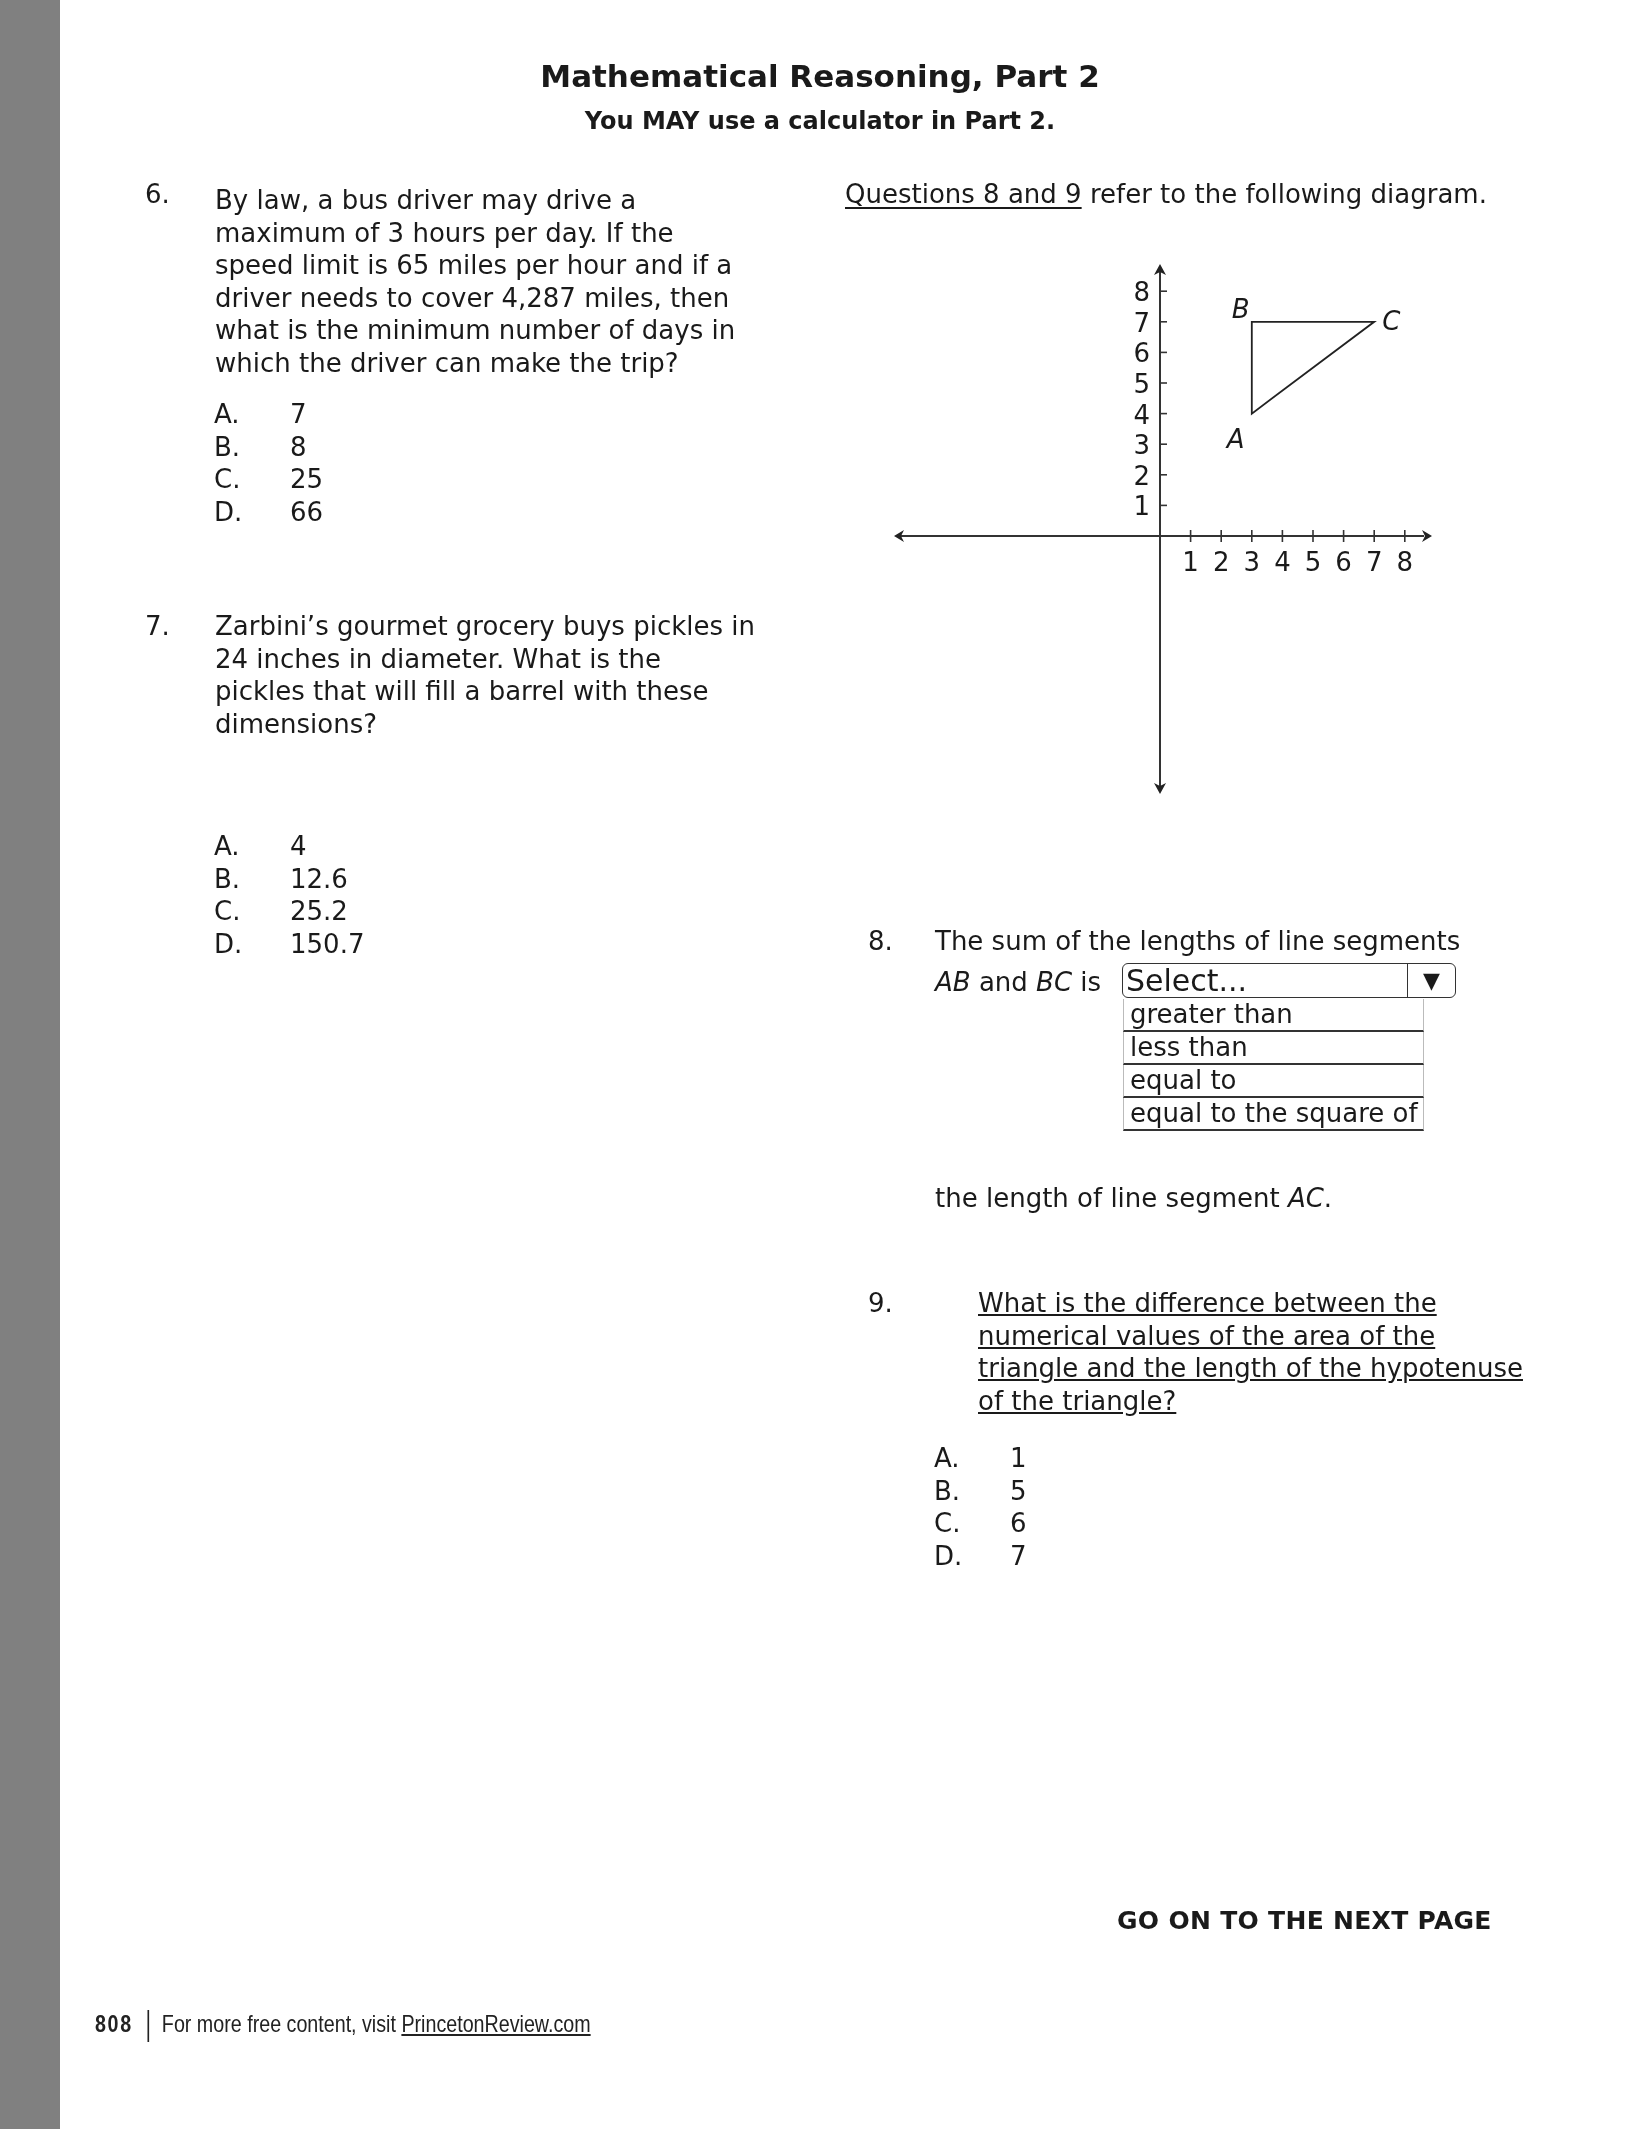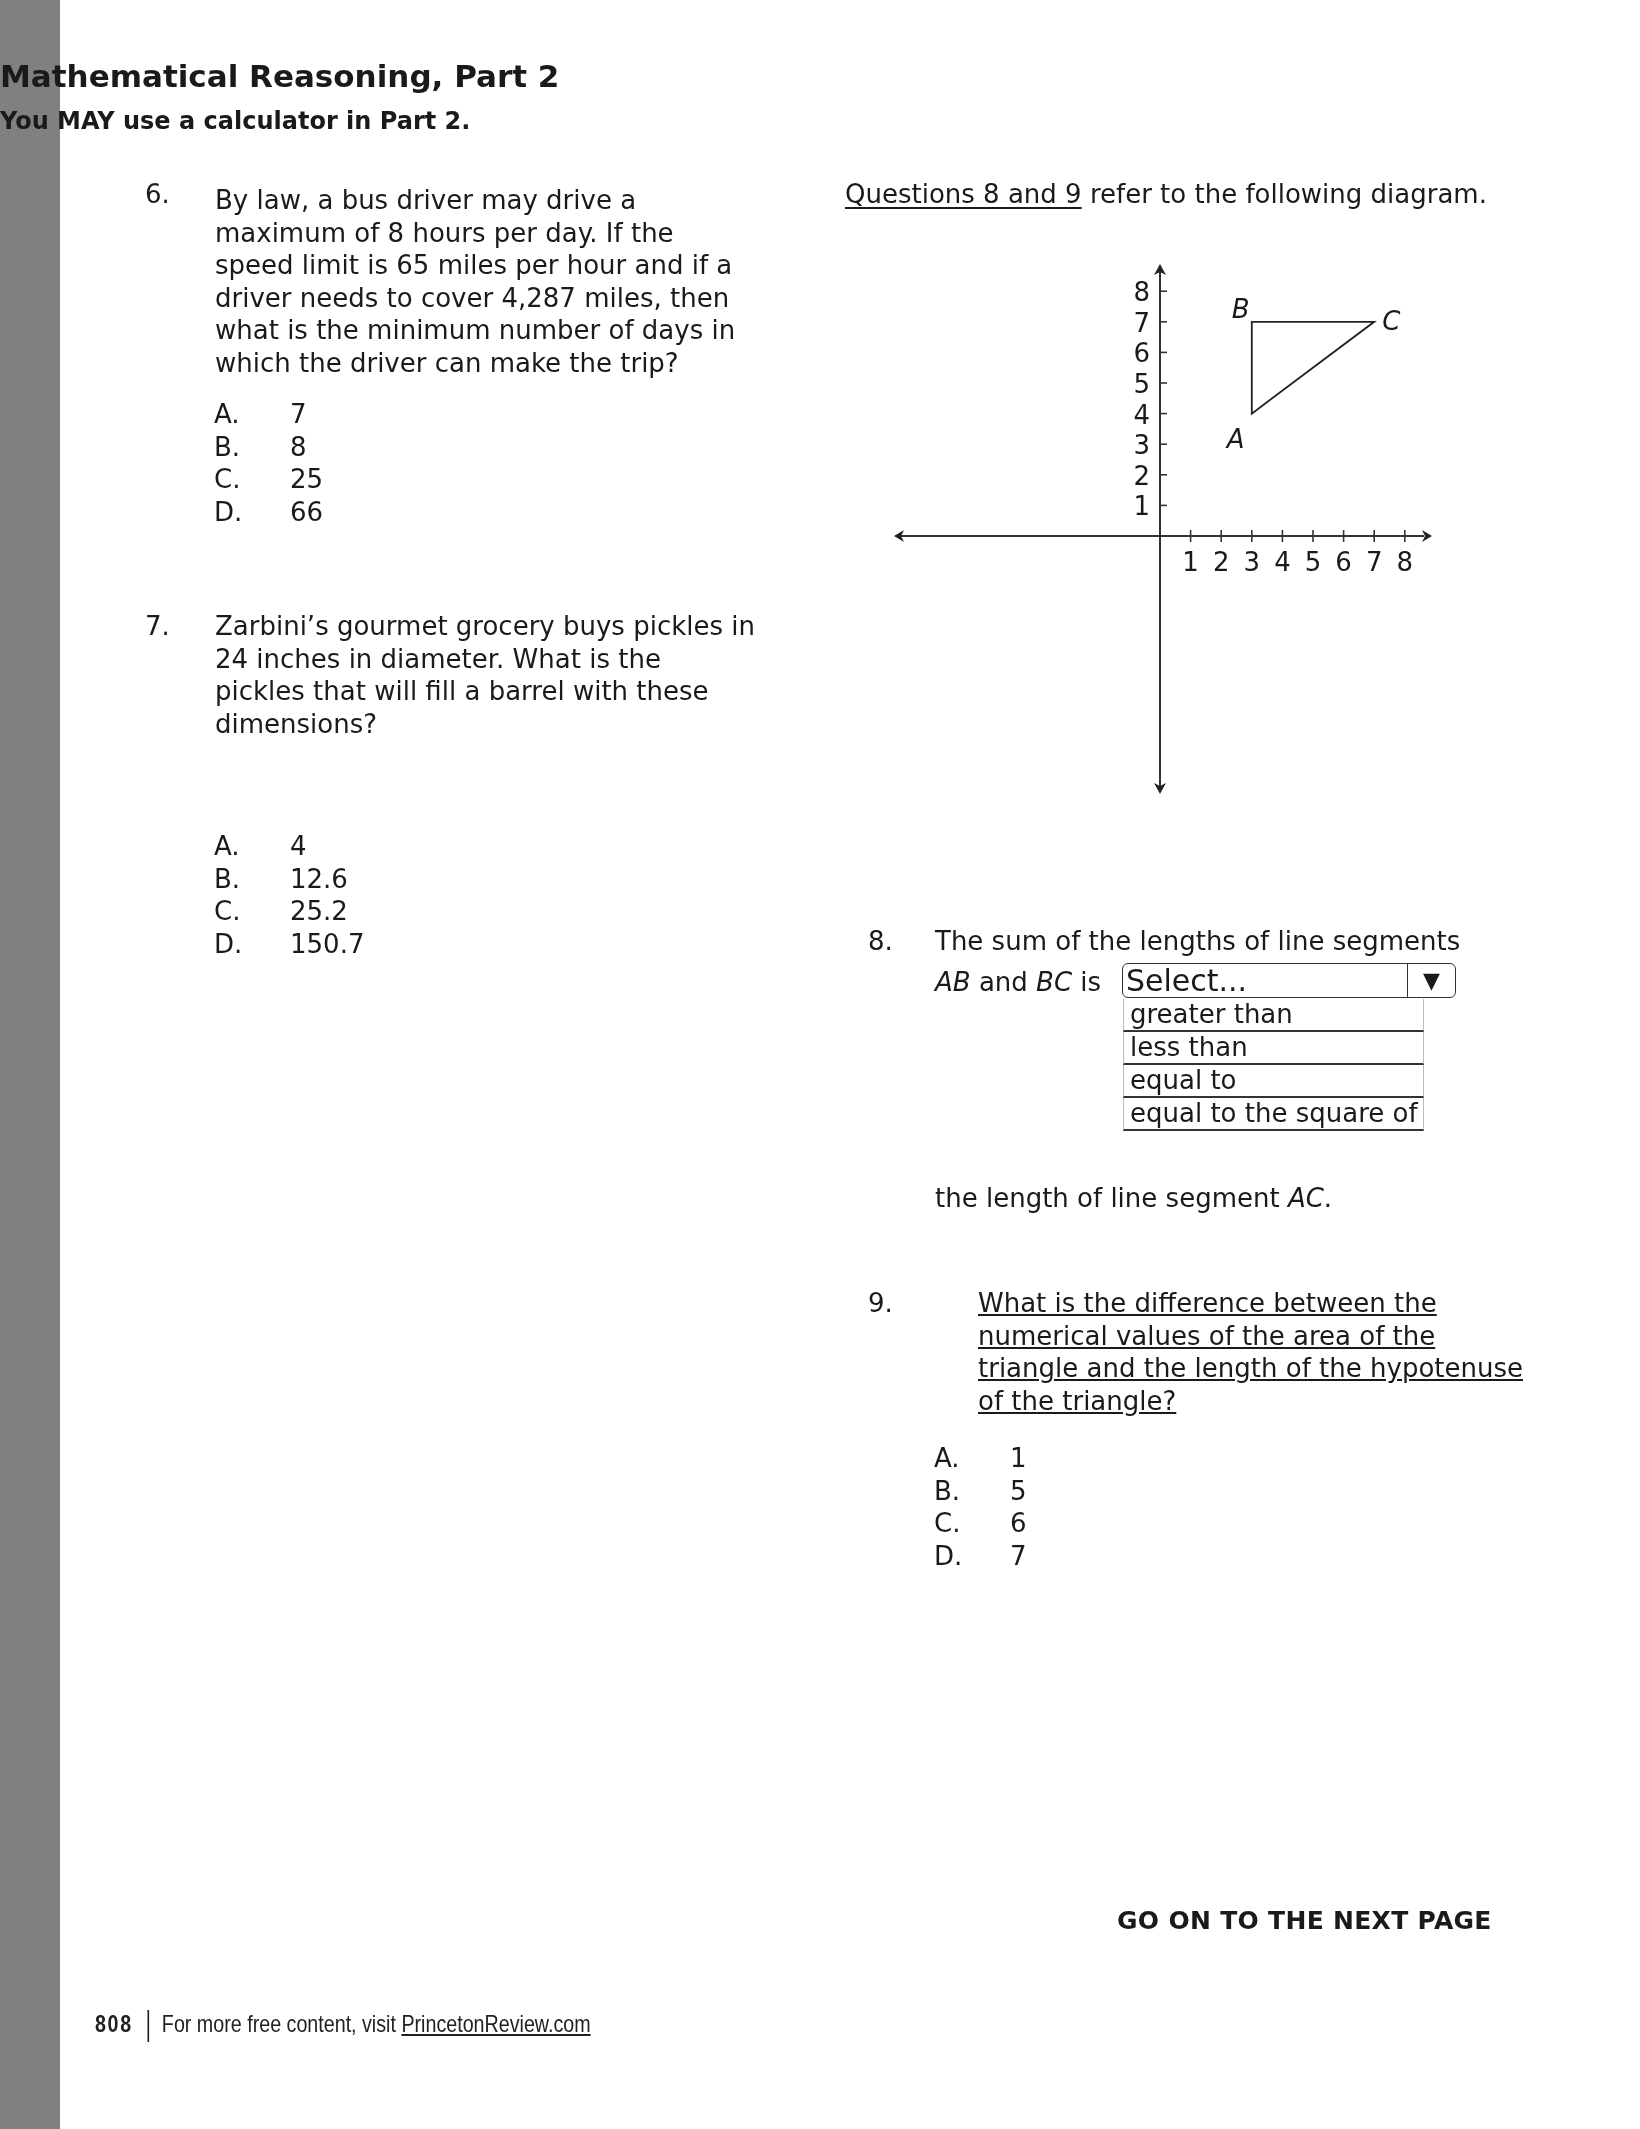--- a/index.html
+++ b/index.html
@@ -2,21 +2,21 @@
 <html><head>
 <meta charset="utf-8">
 <style>
   html, body { margin: 0; padding: 0; }
   body {
     width: 1640px; height: 2129px; position: relative; overflow: hidden;
     background: #ffffff; color: #1a1a1a;
     font-family: "DejaVu Sans", sans-serif;
   }
   .sidebar { position: absolute; left: 0; top: 0; width: 60px; height: 2129px; background: #808080; }
-  .title { position: absolute; left: 0; width: 1640px; text-align: left; font-weight: bold; white-space: nowrap; }
+  .title { position: absolute; left: 0; width: 1640px; text-align: center; font-weight: bold; white-space: nowrap; }
   .title.main { top: 58px; font-size: 31px; padding-left: 0; }
   .title.sub { top: 107px; font-size: 24px; }
   .q { position: absolute; font-size: 26px; line-height: 32.5px; }
   .qnum { position: absolute; white-space: nowrap; }
   .qtext { position: absolute; white-space: nowrap; }
   .qtext div { white-space: nowrap; }
   .choices { position: absolute; }
   .choice { position: relative; height: 32.5px; white-space: nowrap; }
   .choice .letter { position: absolute; left: 0; }
   .choice .val { position: absolute; left: 76px; }
@@ -40,21 +40,21 @@
 
 <div class="sidebar"></div>
 
 <div class="title main">Mathematical Reasoning, Part 2</div>
 <div class="title sub">You MAY use a calculator in Part 2.</div>
 
 <div class="q" style="left:0;top:178px;">
   <div class="qnum" style="left:145px;top:0;">6.</div>
   <div class="qtext" style="left:215px;top:6px;">
     <div>By law, a bus driver may drive a</div>
-    <div>maximum of 8 hours per day. If the</div>
+    <div>maximum of 3 hours per day. If the</div>
     <div>speed limit is 65 miles per hour and if a</div>
     <div>driver needs to cover 4,287 miles, then</div>
     <div>what is the minimum number of days in</div>
     <div>which the driver can make the trip?</div>
   </div>
   <div class="choices" style="left:214px;top:220px;">
     <div class="choice">
         <span class="letter">A.</span>
         <span class="val">7</span>
       </div>

